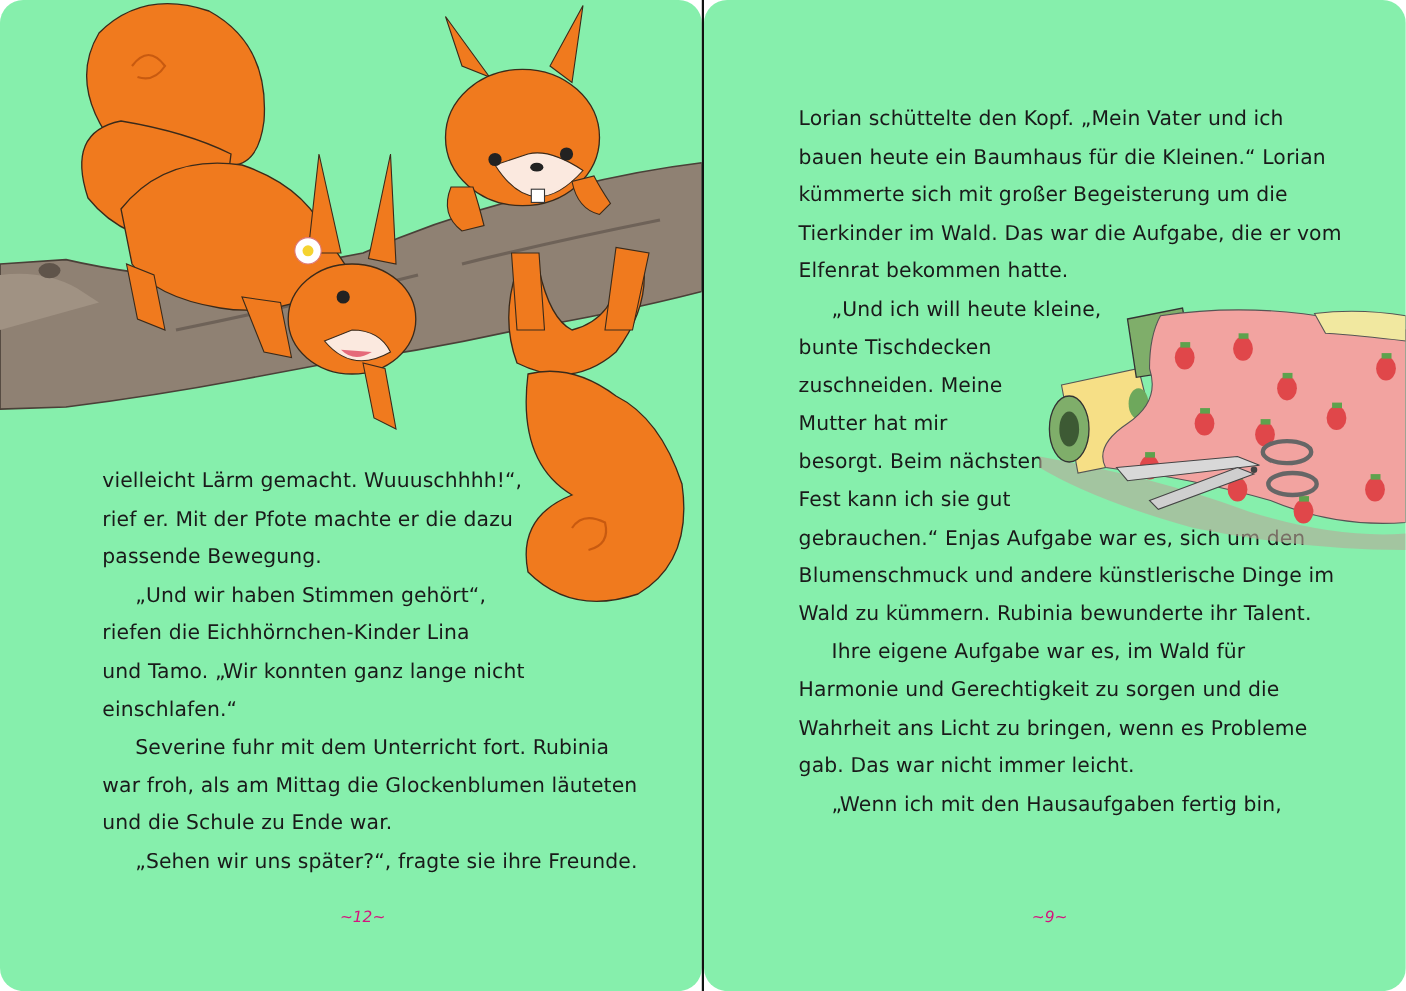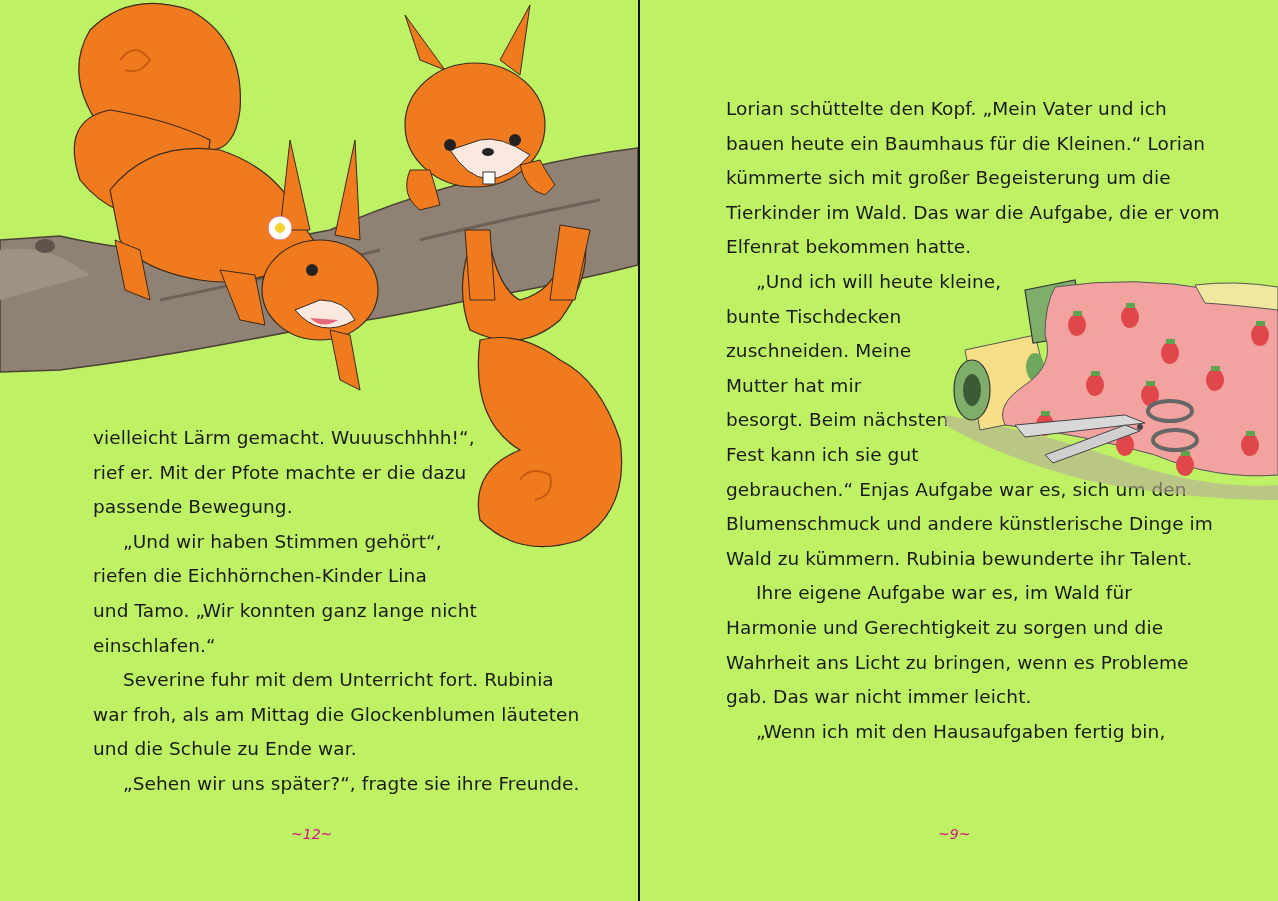--- a/index.html
+++ b/index.html
@@ -1,17 +1,17 @@
 <!DOCTYPE html>
 <html><head>
 <meta charset="utf-8">
 <style>
   html, body { margin:0; padding:0; background:#ffffff; }
   body { width:1278px; height:901px; position:relative; overflow:hidden; font-family:"DejaVu Sans", sans-serif; color:#1a1a1a; }
-  .page { position:absolute; top:0; height:901px; background:#bef264; overflow:hidden; }
+  .page { position:absolute; top:0; height:901px; background:#86efac; overflow:hidden;border-radius:21px; }
   .page-left { left:0; width:638px; }
   .page-right { left:640px; width:638px; }
   .divider { position:absolute; left:638px; top:0; width:2px; height:901px; background:#111; }
   .text-block { position:absolute; font-size:18.5px; line-height:34.6px; letter-spacing:0.1px; }
   .text-block .line { white-space:nowrap; display:block; height:34.6px; }
   .text-block .indent { padding-left:30px; }
   .page-number { position:absolute; top:826px; font-size:14px; color:#d4147e; font-style:italic; font-family:"DejaVu Sans", sans-serif; }
   .illus { position:absolute; }
 </style>
 </head>
@@ -70,21 +70,21 @@
     <span class="line indent">„Und wir haben Stimmen gehört“,</span>
     <span class="line">riefen die Eichhörnchen-Kinder Lina</span>
     <span class="line">und Tamo. „Wir konnten ganz lange nicht</span>
     <span class="line">einschlafen.“</span>
     <span class="line indent">Severine fuhr mit dem Unterricht fort. Rubinia</span>
     <span class="line">war froh, als am Mittag die Glockenblumen läuteten</span>
     <span class="line">und die Schule zu Ende war.</span>
     <span class="line indent">„Sehen wir uns später?“, fragte sie ihre Freunde.</span>
   </div>
 
-  <div class="page-number" style="left:291px;">~12~</div>
+  <div class="page-number" style="left:309px;">~12~</div>
 </div>
 
 <div class="divider"></div>
 
 <div class="page page-right">
   <div class="text-block" style="left:86px; top:92px;">
     <span class="line">Lorian schüttelte den Kopf. „Mein Vater und ich</span>
     <span class="line">bauen heute ein Baumhaus für die Kleinen.“ Lorian</span>
     <span class="line">kümmerte sich mit großer Begeisterung um die</span>
     <span class="line">Tierkinder im Wald. Das war die Aufgabe, die er vom</span>

